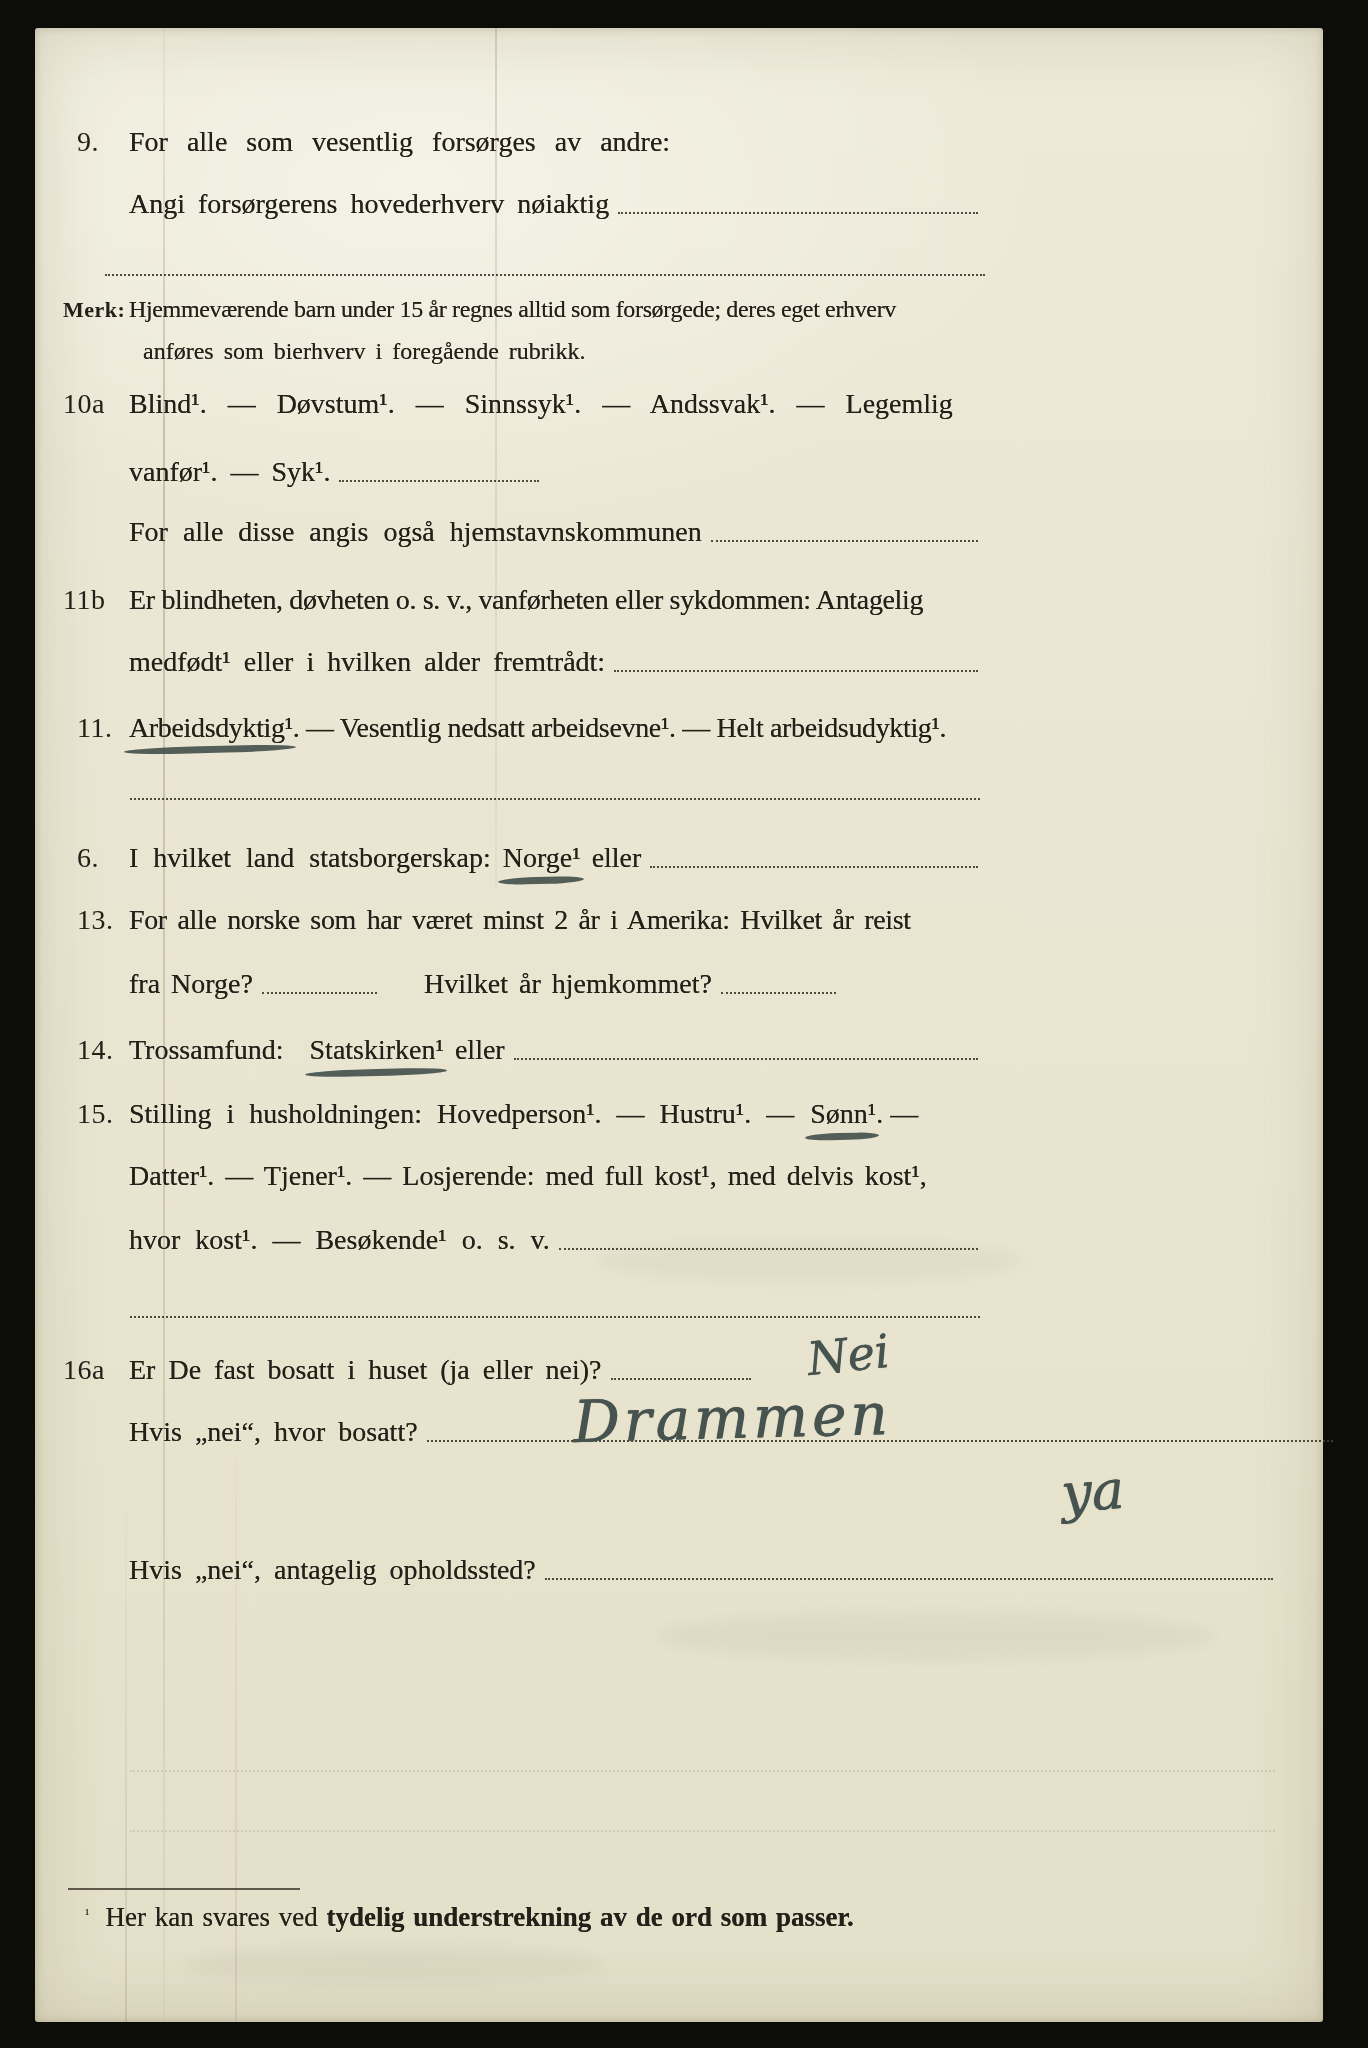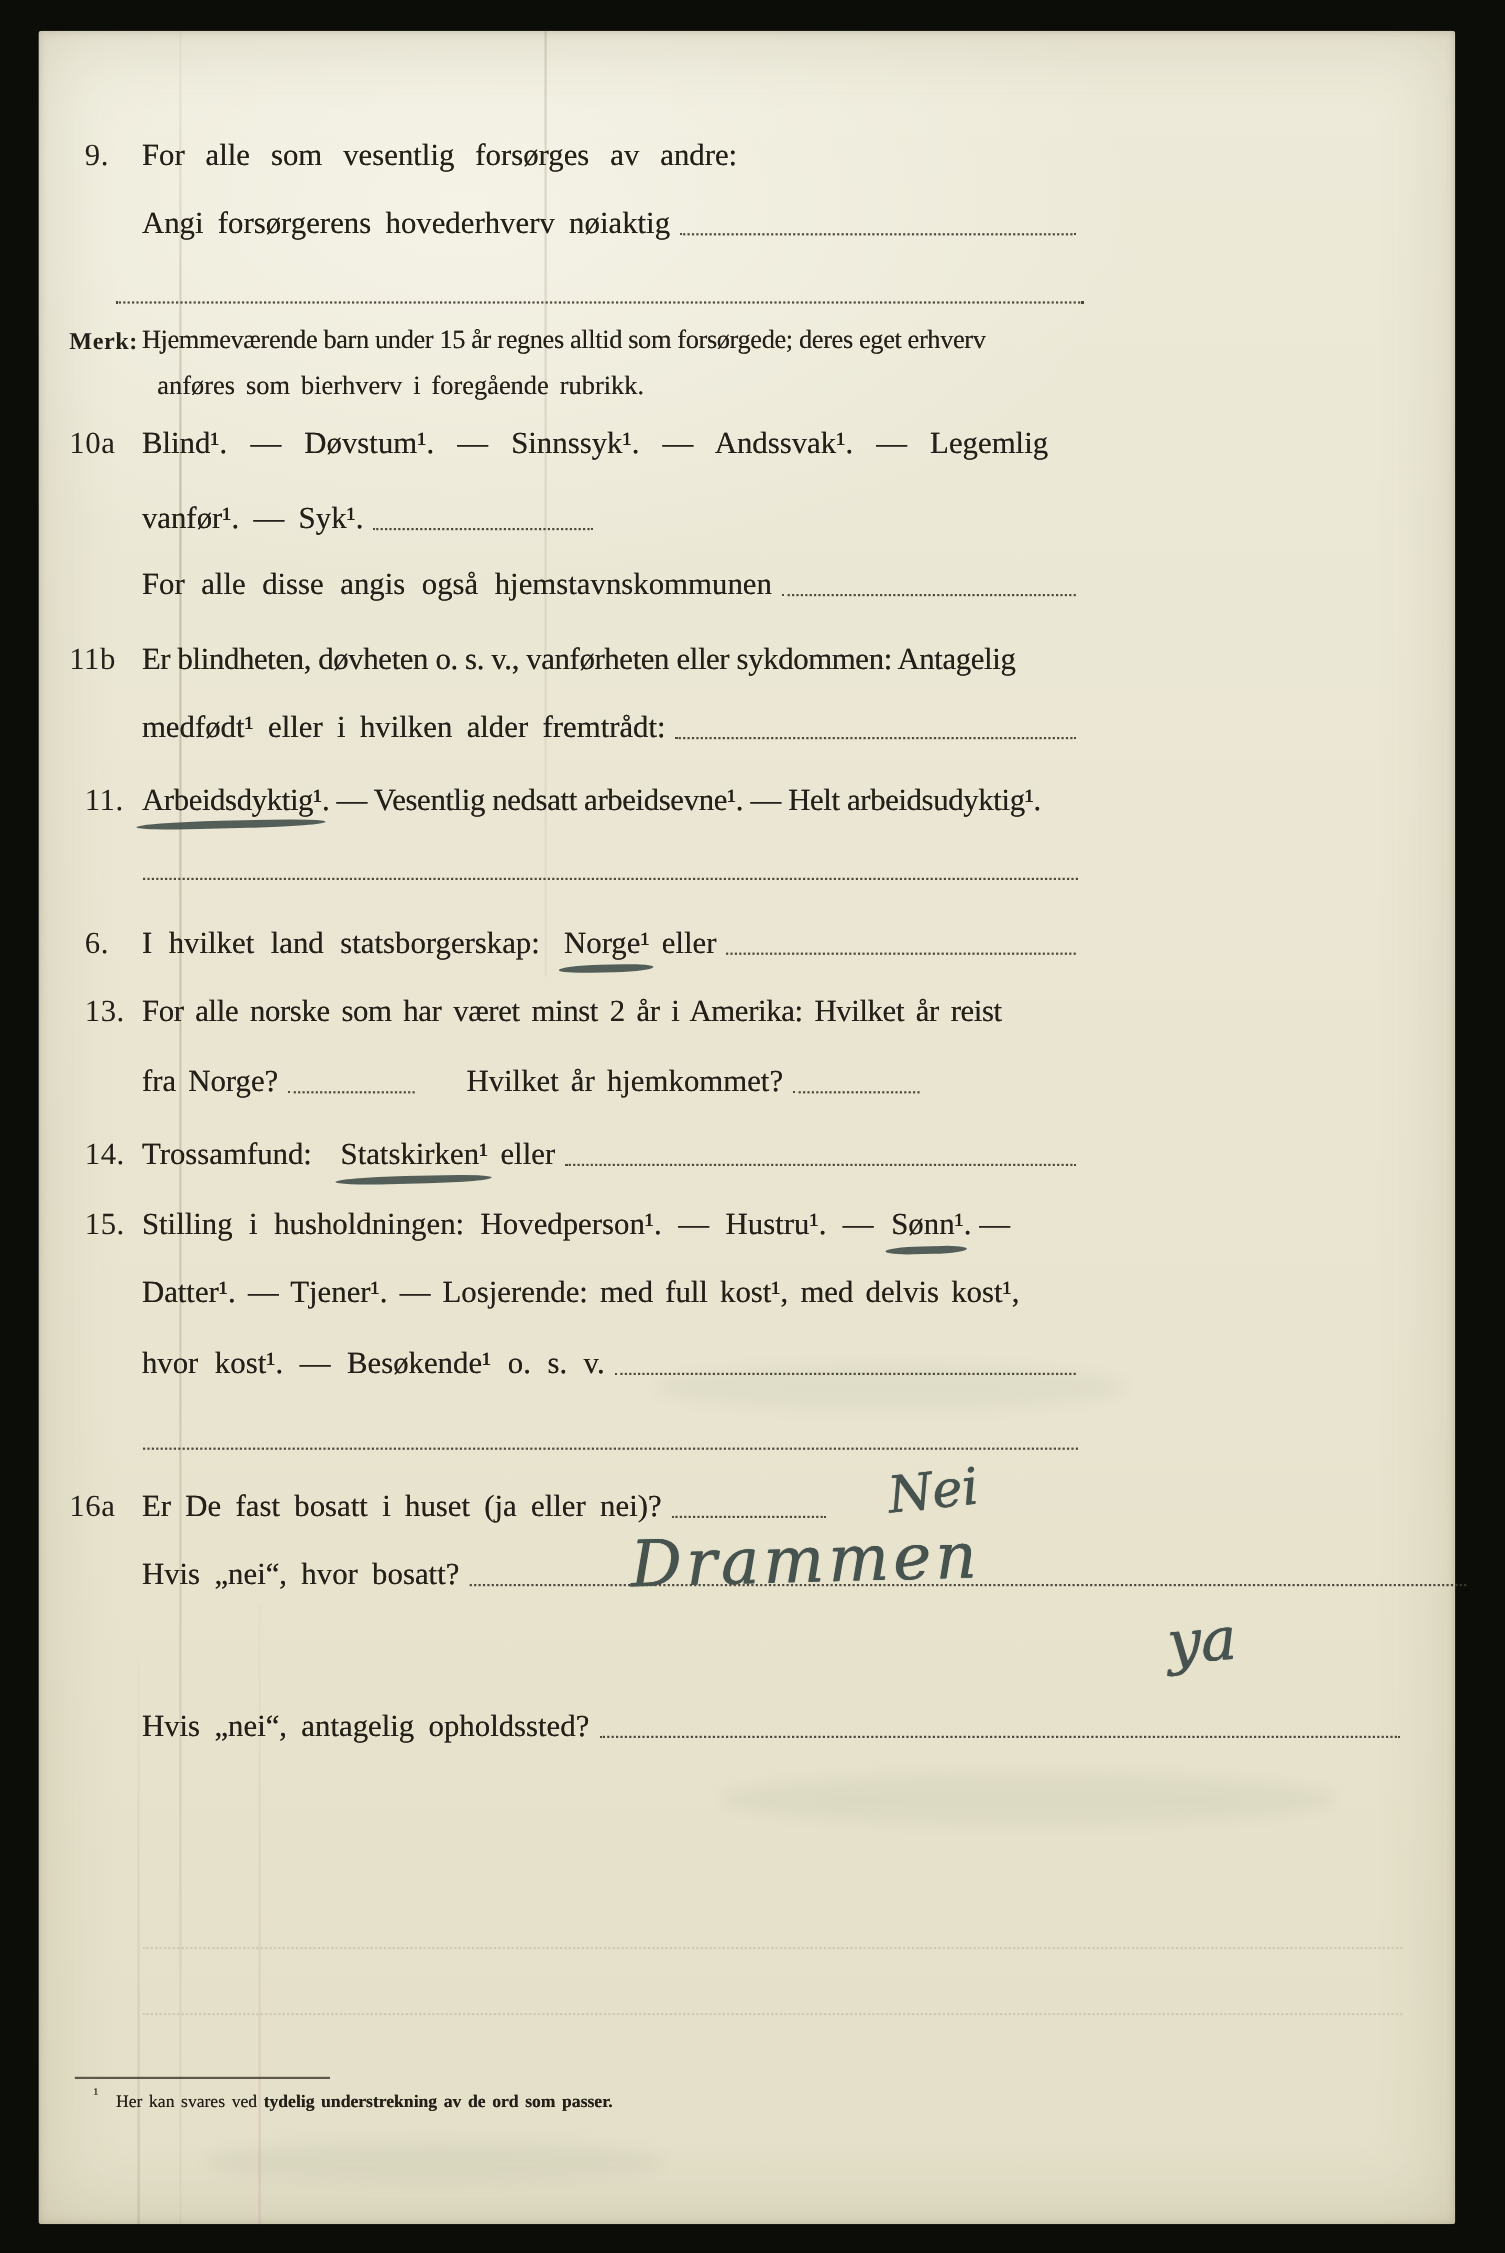--- a/index.html
+++ b/index.html
@@ -143,21 +143,21 @@
       </span>
     </div>
   </div>
 
   <div class="rule" style="top:770px;left:95px;width:850px"></div>
 
   <div class="row" style="top:814px">
     <span class="num ind">6.</span>
     <div class="inner">
       <span class="txt ws8">I hvilket land statsborgerskap:</span>
-      <span class="txt ul mx" style="margin-left:22px">Norge¹</span>
+      <span class="txt ul mx" style="margin-left:12px">Norge¹</span>
       <span class="txt mx">eller</span>
       <span class="lead"></span>
     </div>
   </div>
 
   <div class="row" style="top:876px">
     <span class="num ind">13.</span>
     <div class="inner">
         <span class="txt ws4 tight">For alle norske som har været minst 2 år i Amerika: Hvilket år reist</span>
       </div>
@@ -236,18 +236,18 @@
       <span class="lead"></span>
     </div>
   </div>
 
   <div class="rule ghost" style="top:1742px;left:95px;width:1145px"></div>
   <div class="rule ghost" style="top:1802px;left:95px;width:1145px"></div>
 
   <div class="rule solid" style="top:1860px;left:33px;width:232px"></div>
   <div class="footnote" style="top:1874px">
     <span class="fn-marker">¹</span>
-    <span class="txt" style="font-size:16px;word-spacing:2px">
+    <span class="txt" style="font-size:27px;word-spacing:2px">
       <span>Her kan svares ved </span><span class="bold">tydelig understrekning av de ord som passer.</span>
     </span>
   </div>
 
 </div>
 
 </body></html>

